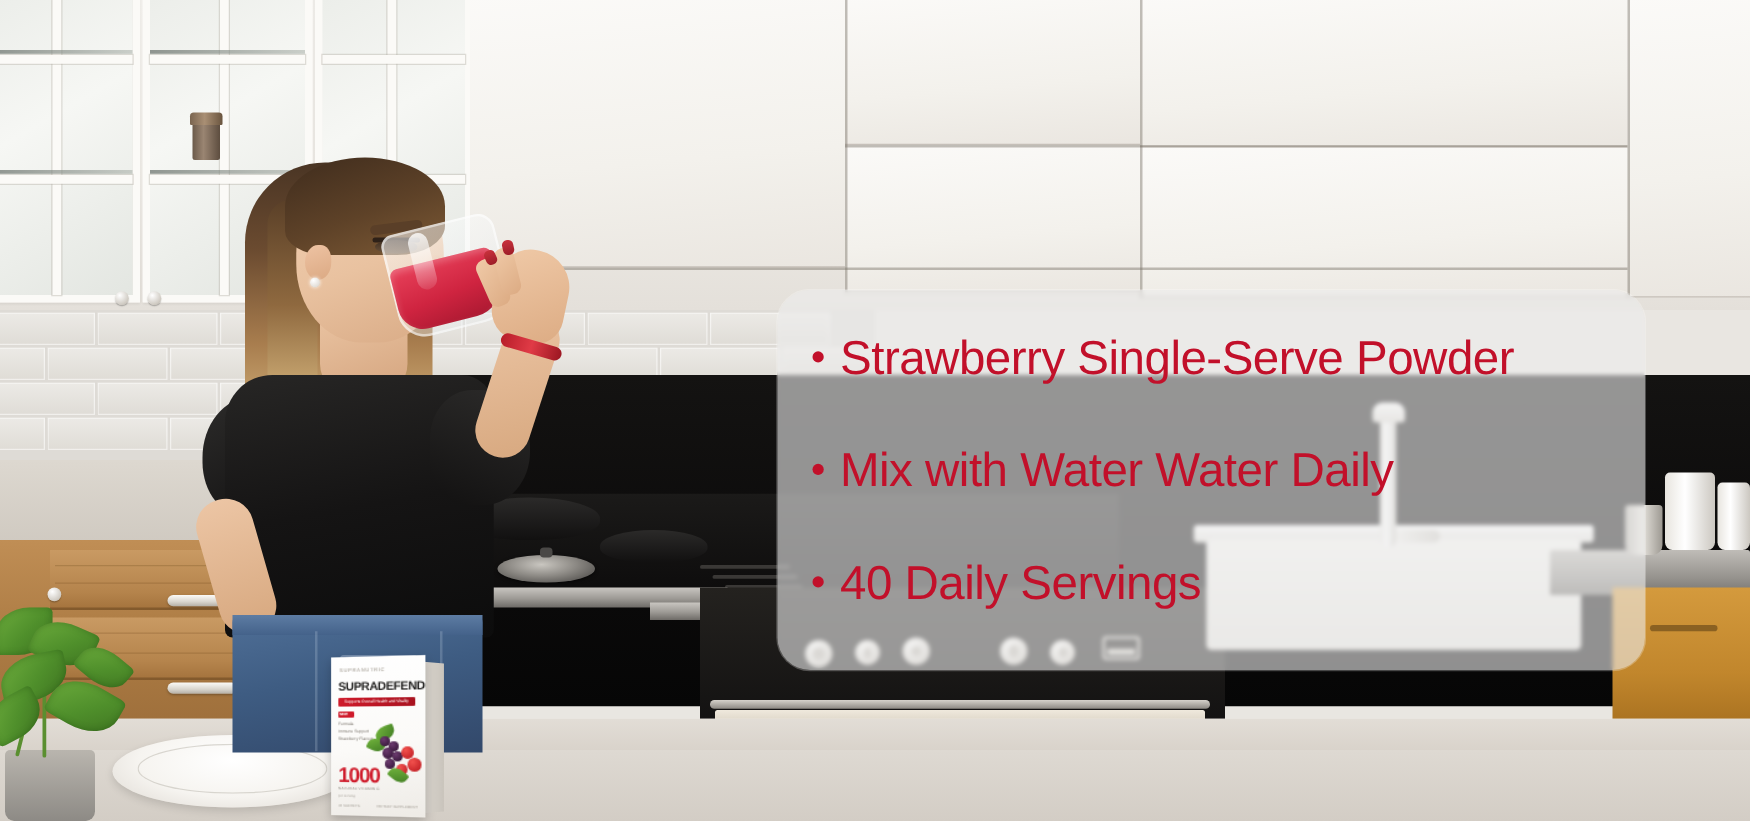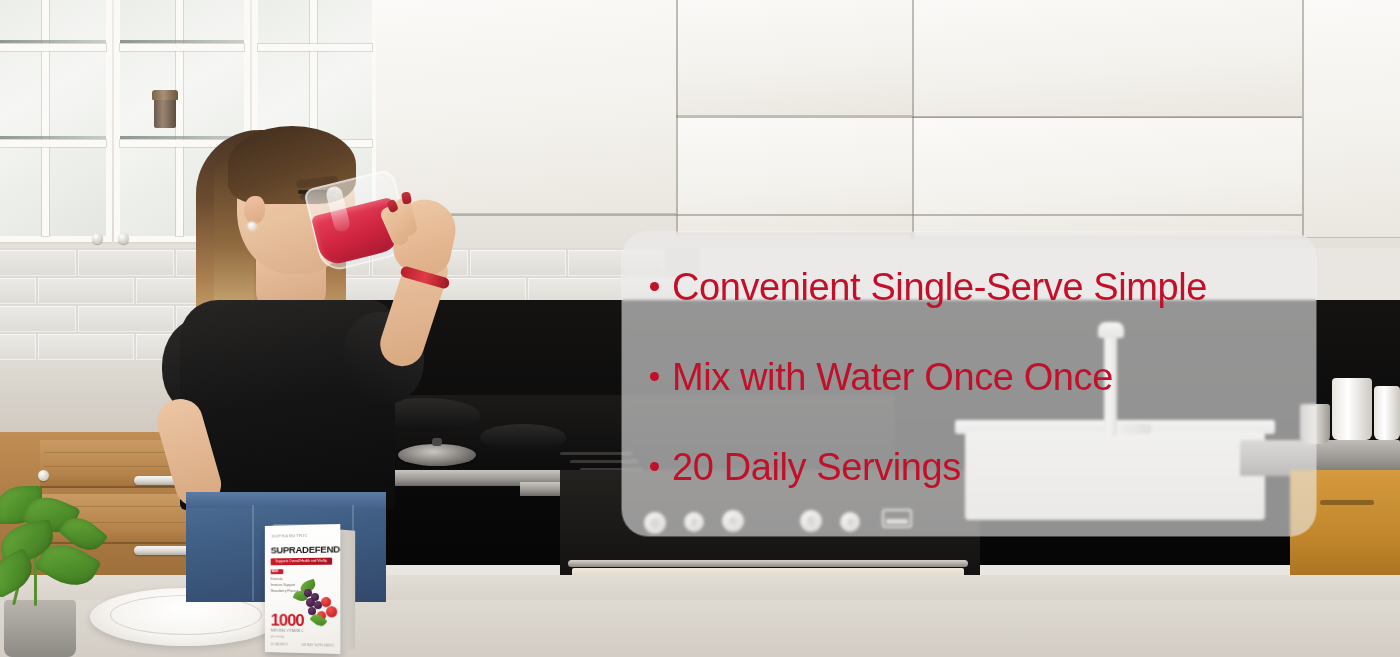--- a/index.html
+++ b/index.html
@@ -744,27 +744,27 @@
 
       <div class="box-foot">30 SACHETS</div>
       <div class="box-foot-r">DIETARY SUPPLEMENT</div>
     </div>
   </div>
 
   <div class="panel">
     <div class="bullet-list">
       <div class="bullet-row">
         <span class="bullet-dot"></span>
-        <span>Convenient Single-Serve Simple</span>
+        <span>Strawberry Single-Serve Powder</span>
       </div>
       <div class="bullet-row">
         <span class="bullet-dot"></span>
-        <span>Mix with Water Once Once</span>
+        <span>Mix with Water Water Daily</span>
       </div>
       <div class="bullet-row">
         <span class="bullet-dot"></span>
-        <span>20 Daily Servings</span>
+        <span>40 Daily Servings</span>
       </div>
     </div>
   </div>
 
 
 </div>
 
 </body></html>

